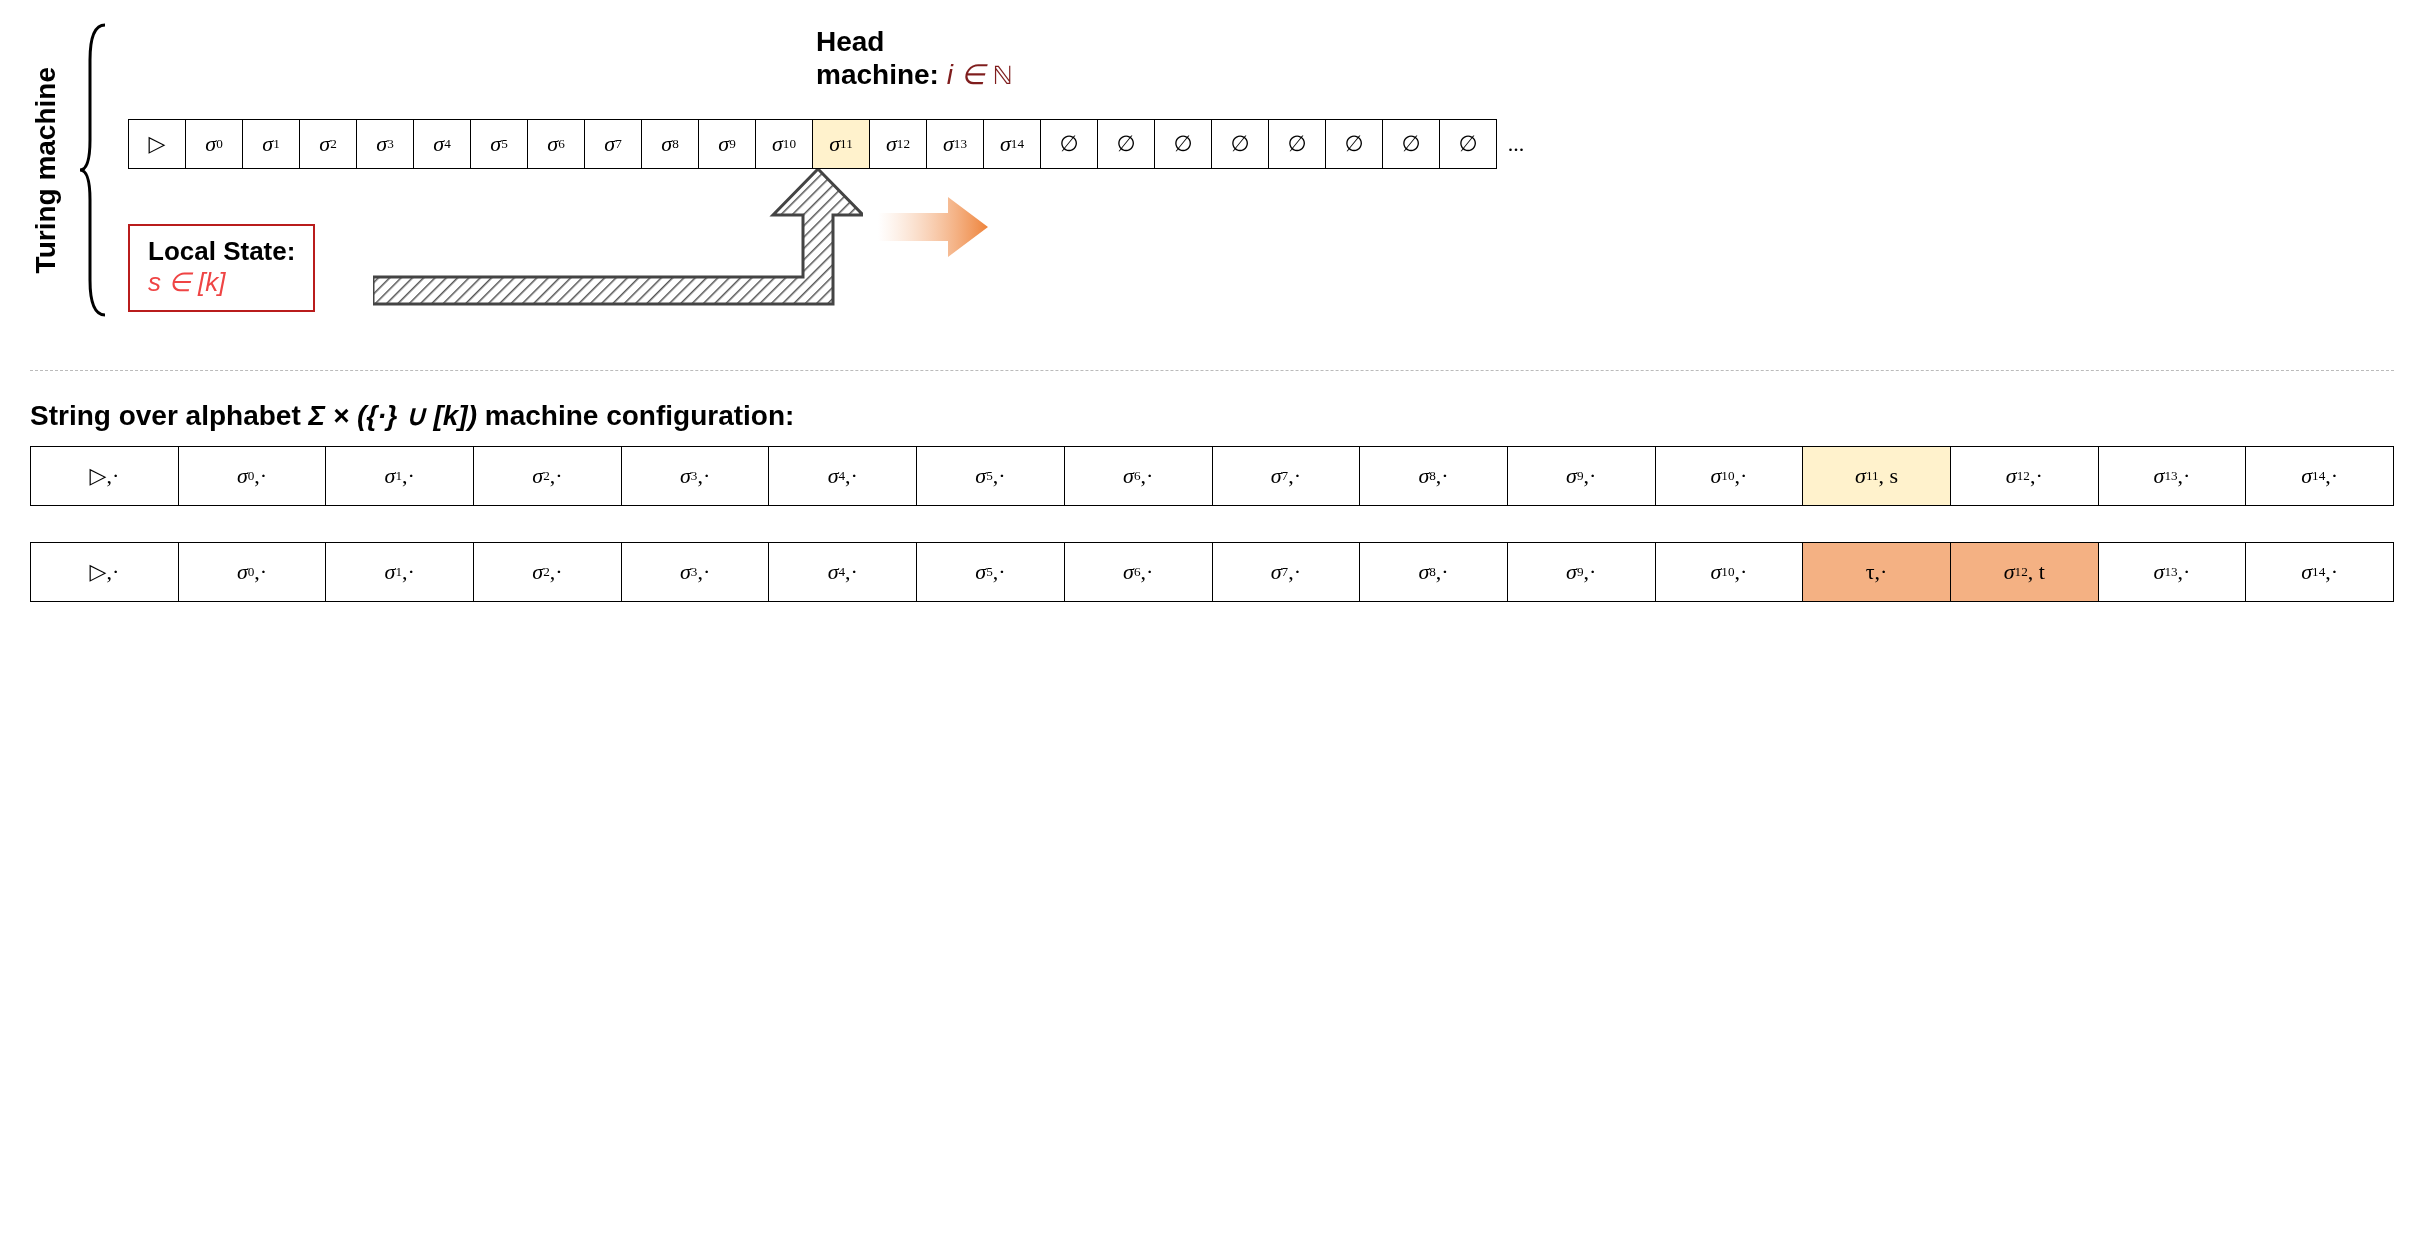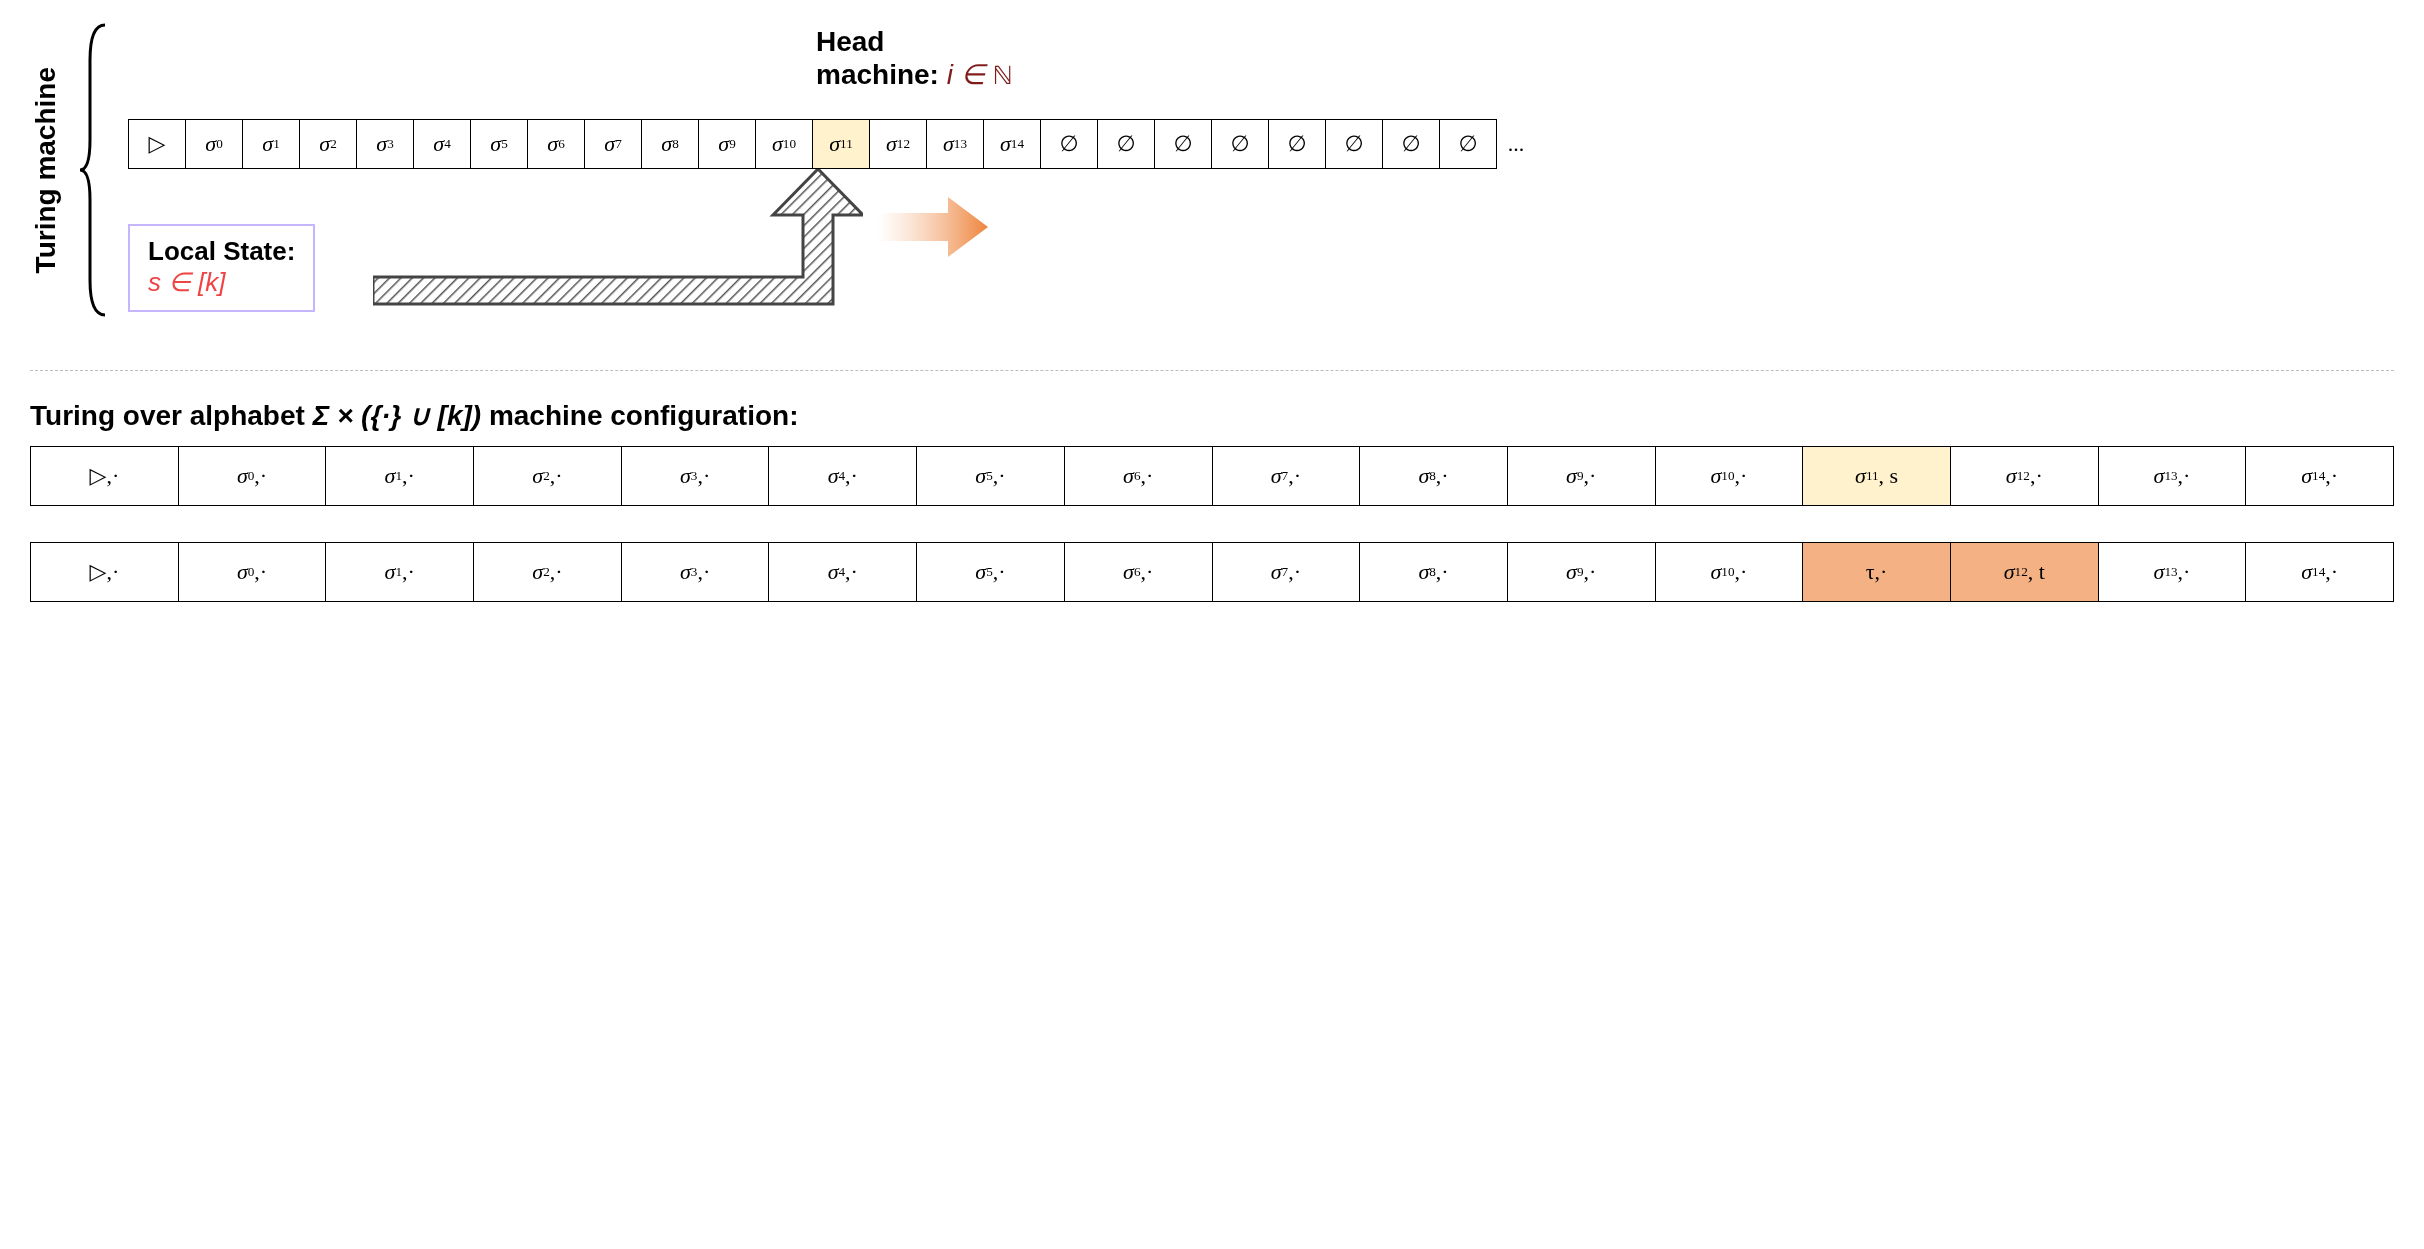--- a/index.html
+++ b/index.html
@@ -56,21 +56,21 @@
     white-space: nowrap;
   }
   .cell:first-child { margin-left: 0; }
   .cell.hi-yellow { background: #FFF2CC; }
   .cell.dots { border: none; width: 40px; }
 
   .sigma { font-style: italic; }
   sub { font-size: 60%; vertical-align: -4px; font-style: normal; }
 
   .state-box {
-    border: 2px solid #c4b5fd;
+    border: 2px solid #b91c1c;
     padding: 10px 18px 12px 18px;
     display: inline-block;
     margin-top: 55px;
     font-size: 26px;
   }
   .state-box .lbl { font-weight: 700; }
   .state-box .math { color: #ef4444; font-style: italic; }
 
   .arrow-wrap {
     position: absolute;
@@ -225,21 +225,21 @@
       <div class="lbl">Local State:</div>
       <div class="math">s ∈ [k]</div>
     </div>
   </div>
 </div>
 
 <hr class="divider">
 
 <div class="section">
   <h3 class="rowlabel">
-    <span>Turing over alphabet  </span><span class="math">Σ × ({·} ∪ [k])</span><span> machine configuration:</span>
+    <span>String over alphabet  </span><span class="math">Σ × ({·} ∪ [k])</span><span> machine configuration:</span>
   </h3>
   <div class="wide-tape" id="tape-row1">
       <div class="wcell">▷,·</div>
       <div class="wcell"><span class="sigma">σ</span><sub>0</sub>,·</div>
       <div class="wcell"><span class="sigma">σ</span><sub>1</sub>,·</div>
       <div class="wcell"><span class="sigma">σ</span><sub>2</sub>,·</div>
       <div class="wcell"><span class="sigma">σ</span><sub>3</sub>,·</div>
       <div class="wcell"><span class="sigma">σ</span><sub>4</sub>,·</div>
       <div class="wcell"><span class="sigma">σ</span><sub>5</sub>,·</div>
       <div class="wcell"><span class="sigma">σ</span><sub>6</sub>,·</div>

